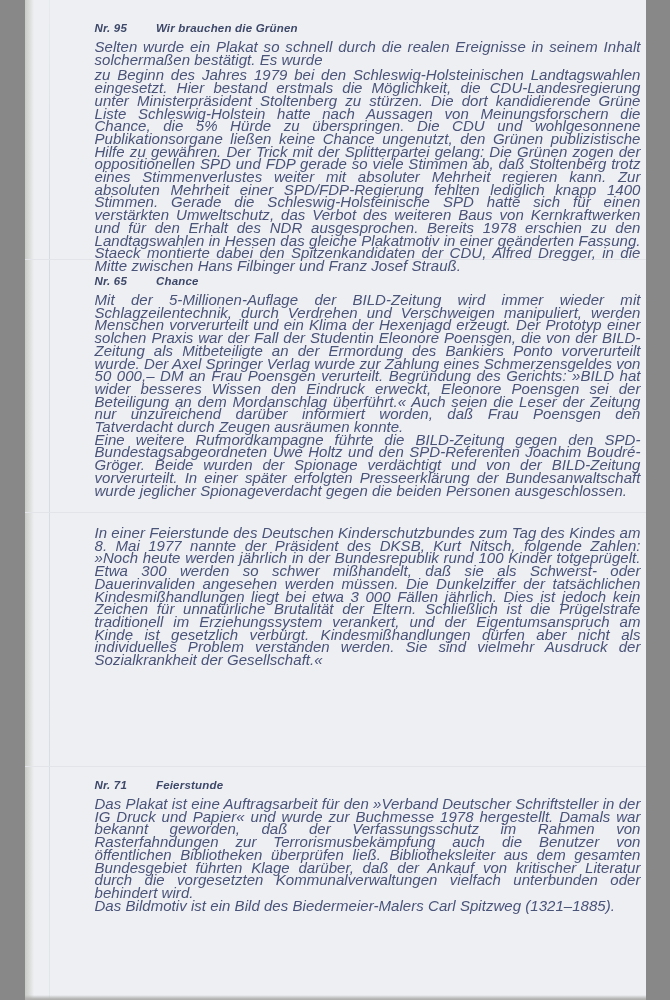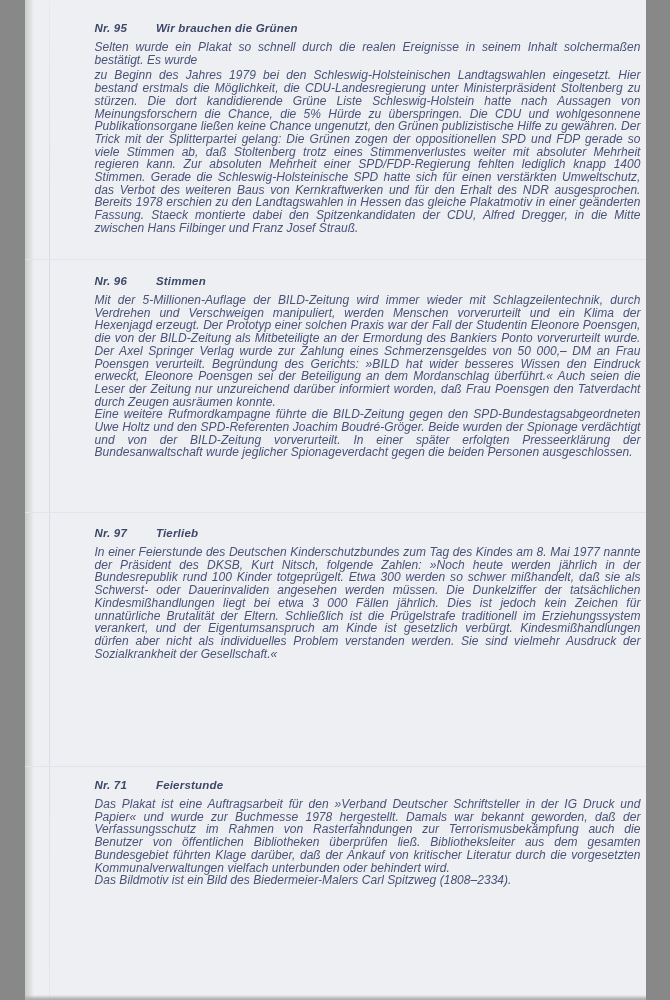--- a/index.html
+++ b/index.html
@@ -40,21 +40,21 @@
   .card h2 {
     margin: 0 0 7px 0;
     font-size: 11.5px;
     font-weight: bold;
     color: var(--heading_ink, #3e4868);
     letter-spacing: 0.2px;
   }
   .card h2 .num { display: inline-block; width: 58px; }
   .card p {
     margin: 0;
-    font-size: 12px;
+    font-size: 15px;
     line-height: 12.7px;
     text-align: justify;
     letter-spacing: 0.04px;
   }
   .card p.gap { margin-bottom: 3px; }
 </style>
 </head>
 <body>
 
 <div class="stage">
@@ -70,37 +70,33 @@
     <h2>
       <span class="num">Nr. 95</span>
       <span class="title">Wir brauchen die Grünen</span>
     </h2>
     <p class="gap">Selten wurde ein Plakat so schnell durch die realen Ereignisse in seinem Inhalt solchermaßen bestätigt. Es wurde</p>
     <p>zu Beginn des Jahres 1979 bei den Schleswig-Holsteinischen Landtagswahlen eingesetzt. Hier bestand erstmals die Möglichkeit, die CDU-Landesregierung unter Ministerpräsident Stoltenberg zu stürzen. Die dort kandidierende Grüne Liste Schleswig-Holstein hatte nach Aussagen von Meinungsforschern die Chance, die 5% Hürde zu überspringen. Die CDU und wohlgesonnene Publikationsorgane ließen keine Chance ungenutzt, den Grünen publizistische Hilfe zu gewähren. Der Trick mit der Splitterpartei gelang: Die Grünen zogen der oppositionellen SPD und FDP gerade so viele Stimmen ab, daß Stoltenberg trotz eines Stimmenverlustes weiter mit absoluter Mehrheit regieren kann. Zur absoluten Mehrheit einer SPD/FDP-Regierung fehlten lediglich knapp 1400 Stimmen. Gerade die Schleswig-Holsteinische SPD hatte sich für einen verstärkten Umweltschutz, das Verbot des weiteren Baus von Kernkraftwerken und für den Erhalt des NDR ausgesprochen. Bereits 1978 erschien zu den Landtagswahlen in Hessen das gleiche Plakatmotiv in einer geänderten Fassung. Staeck montierte dabei den Spitzenkandidaten der CDU, Alfred Dregger, in die Mitte zwischen Hans Filbinger und Franz Josef Strauß.</p>
   </section>
 
   <section class="card" style="top:275px">
     <h2>
-      <span class="num">Nr. 96</span>
-      <span class="title">Stimmen</span>
+      <span class="num">Nr. 65</span>
+      <span class="title">Chance</span>
     </h2>
     <p>Mit der 5-Millionen-Auflage der BILD-Zeitung wird immer wieder mit Schlagzeilentechnik, durch Verdrehen und Verschweigen manipuliert, werden Menschen vorverurteilt und ein Klima der Hexenjagd erzeugt. Der Prototyp einer solchen Praxis war der Fall der Studentin Eleonore Poensgen, die von der BILD-Zeitung als Mitbeteiligte an der Ermordung des Bankiers Ponto vorverurteilt wurde. Der Axel Springer Verlag wurde zur Zahlung eines Schmerzensgeldes von 50 000,– DM an Frau Poensgen verurteilt. Begründung des Gerichts: »BILD hat wider besseres Wissen den Eindruck erweckt, Eleonore Poensgen sei der Beteiligung an dem Mordanschlag überführt.« Auch seien die Leser der Zeitung nur unzureichend darüber informiert worden, daß Frau Poensgen den Tatverdacht durch Zeugen ausräumen konnte.</p>
     <p>Eine weitere Rufmordkampagne führte die BILD-Zeitung gegen den SPD-Bundestagsabgeordneten Uwe Holtz und den SPD-Referenten Joachim Boudré-Gröger. Beide wurden der Spionage verdächtigt und von der BILD-Zeitung vorverurteilt. In einer später erfolgten Presseerklärung der Bundesanwaltschaft wurde jeglicher Spionageverdacht gegen die beiden Personen ausgeschlossen.</p>
   </section>
 
   <section class="card" style="top:527px">
-    <h2>
-      <span class="num">Nr. 97</span>
-      <span class="title">Tierlieb</span>
-    </h2>
     <p>In einer Feierstunde des Deutschen Kinderschutzbundes zum Tag des Kindes am 8. Mai 1977 nannte der Präsident des DKSB, Kurt Nitsch, folgende Zahlen: »Noch heute werden jährlich in der Bundesrepublik rund 100 Kinder totgeprügelt. Etwa 300 werden so schwer mißhandelt, daß sie als Schwerst- oder Dauerinvaliden angesehen werden müssen. Die Dunkelziffer der tatsächlichen Kindesmißhandlungen liegt bei etwa 3 000 Fällen jährlich. Dies ist jedoch kein Zeichen für unnatürliche Brutalität der Eltern. Schließlich ist die Prügelstrafe traditionell im Erziehungssystem verankert, und der Eigentumsanspruch am Kinde ist gesetzlich verbürgt. Kindesmißhandlungen dürfen aber nicht als individuelles Problem verstanden werden. Sie sind vielmehr Ausdruck der Sozialkrankheit der Gesellschaft.«</p>
   </section>
 
   <section class="card" style="top:779px">
     <h2>
       <span class="num">Nr. 71</span>
       <span class="title">Feierstunde</span>
     </h2>
     <p>Das Plakat ist eine Auftragsarbeit für den »Verband Deutscher Schriftsteller in der IG Druck und Papier« und wurde zur Buchmesse 1978 hergestellt. Damals war bekannt geworden, daß der Verfassungsschutz im Rahmen von Rasterfahndungen zur Terrorismusbekämpfung auch die Benutzer von öffentlichen Bibliotheken überprüfen ließ. Bibliotheksleiter aus dem gesamten Bundesgebiet führten Klage darüber, daß der Ankauf von kritischer Literatur durch die vorgesetzten Kommunalverwaltungen vielfach unterbunden oder behindert wird.</p>
-    <p>Das Bildmotiv ist ein Bild des Biedermeier-Malers Carl Spitzweg (1808–2334).</p>
+    <p>Das Bildmotiv ist ein Bild des Biedermeier-Malers Carl Spitzweg (1321–1885).</p>
   </section>
 
 </div>
 
 </body></html>

